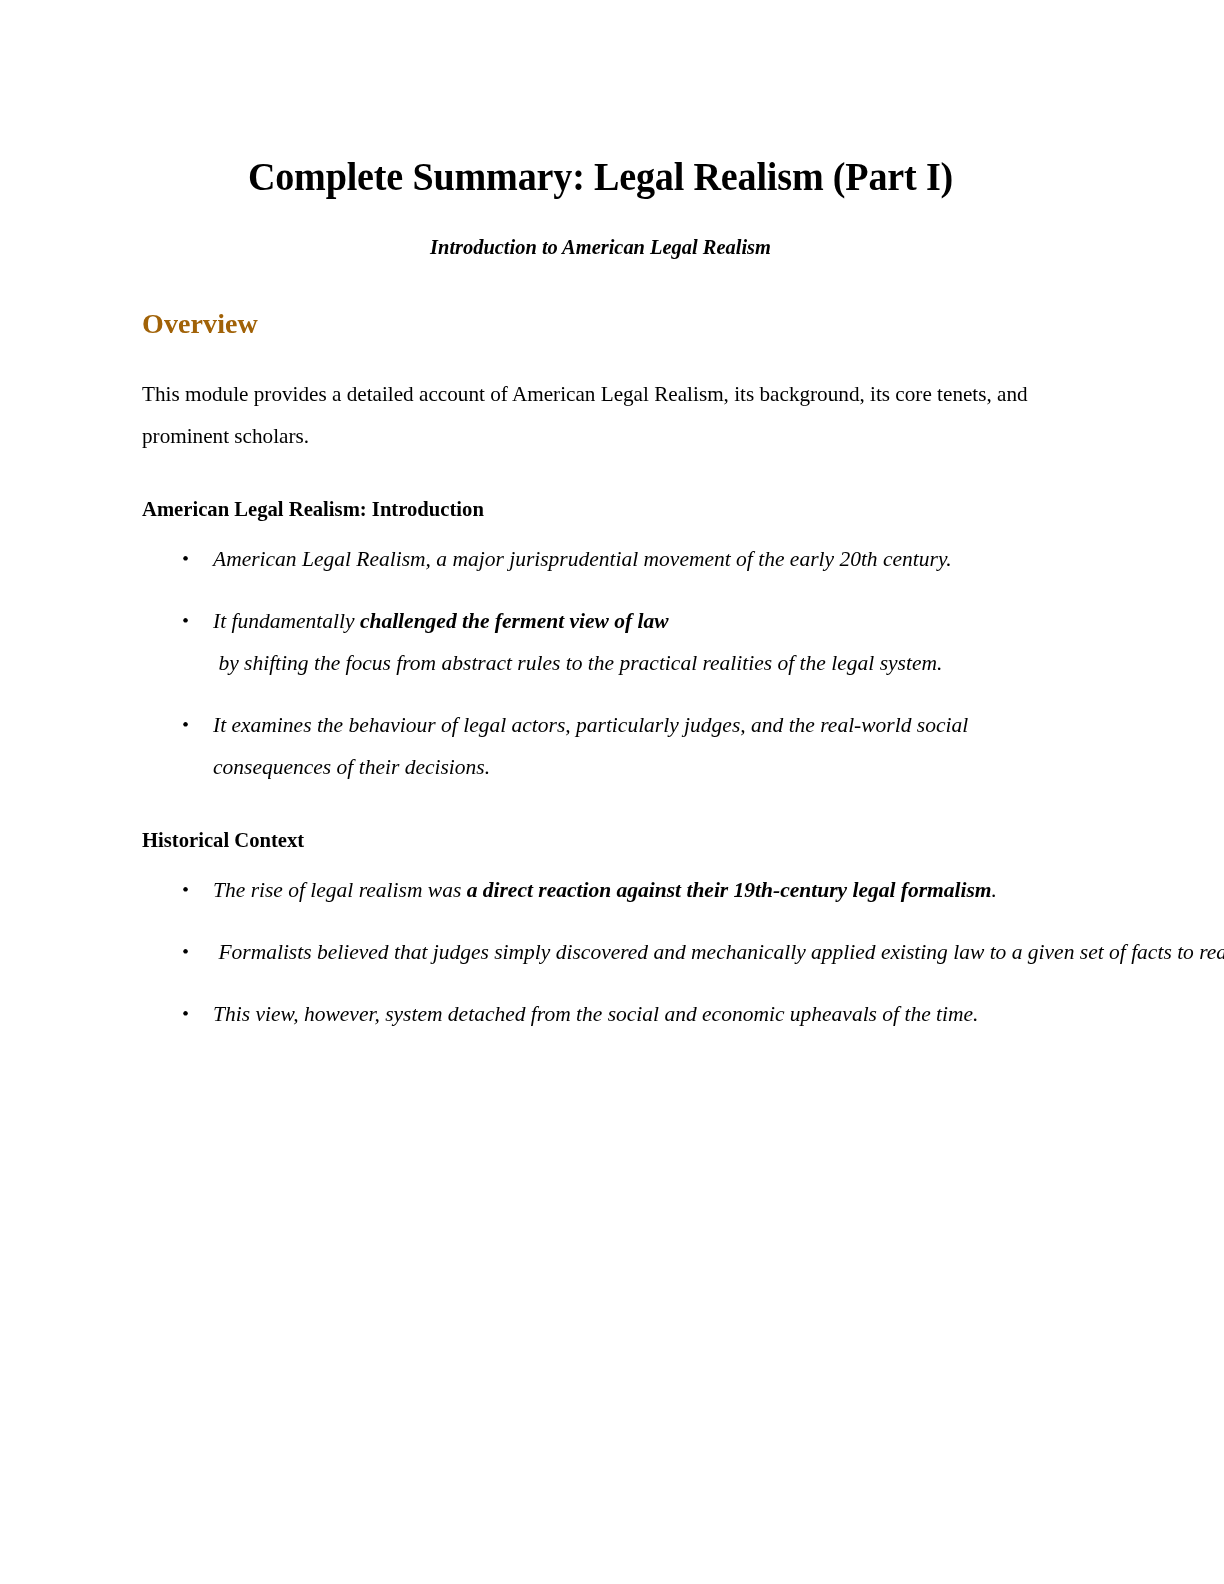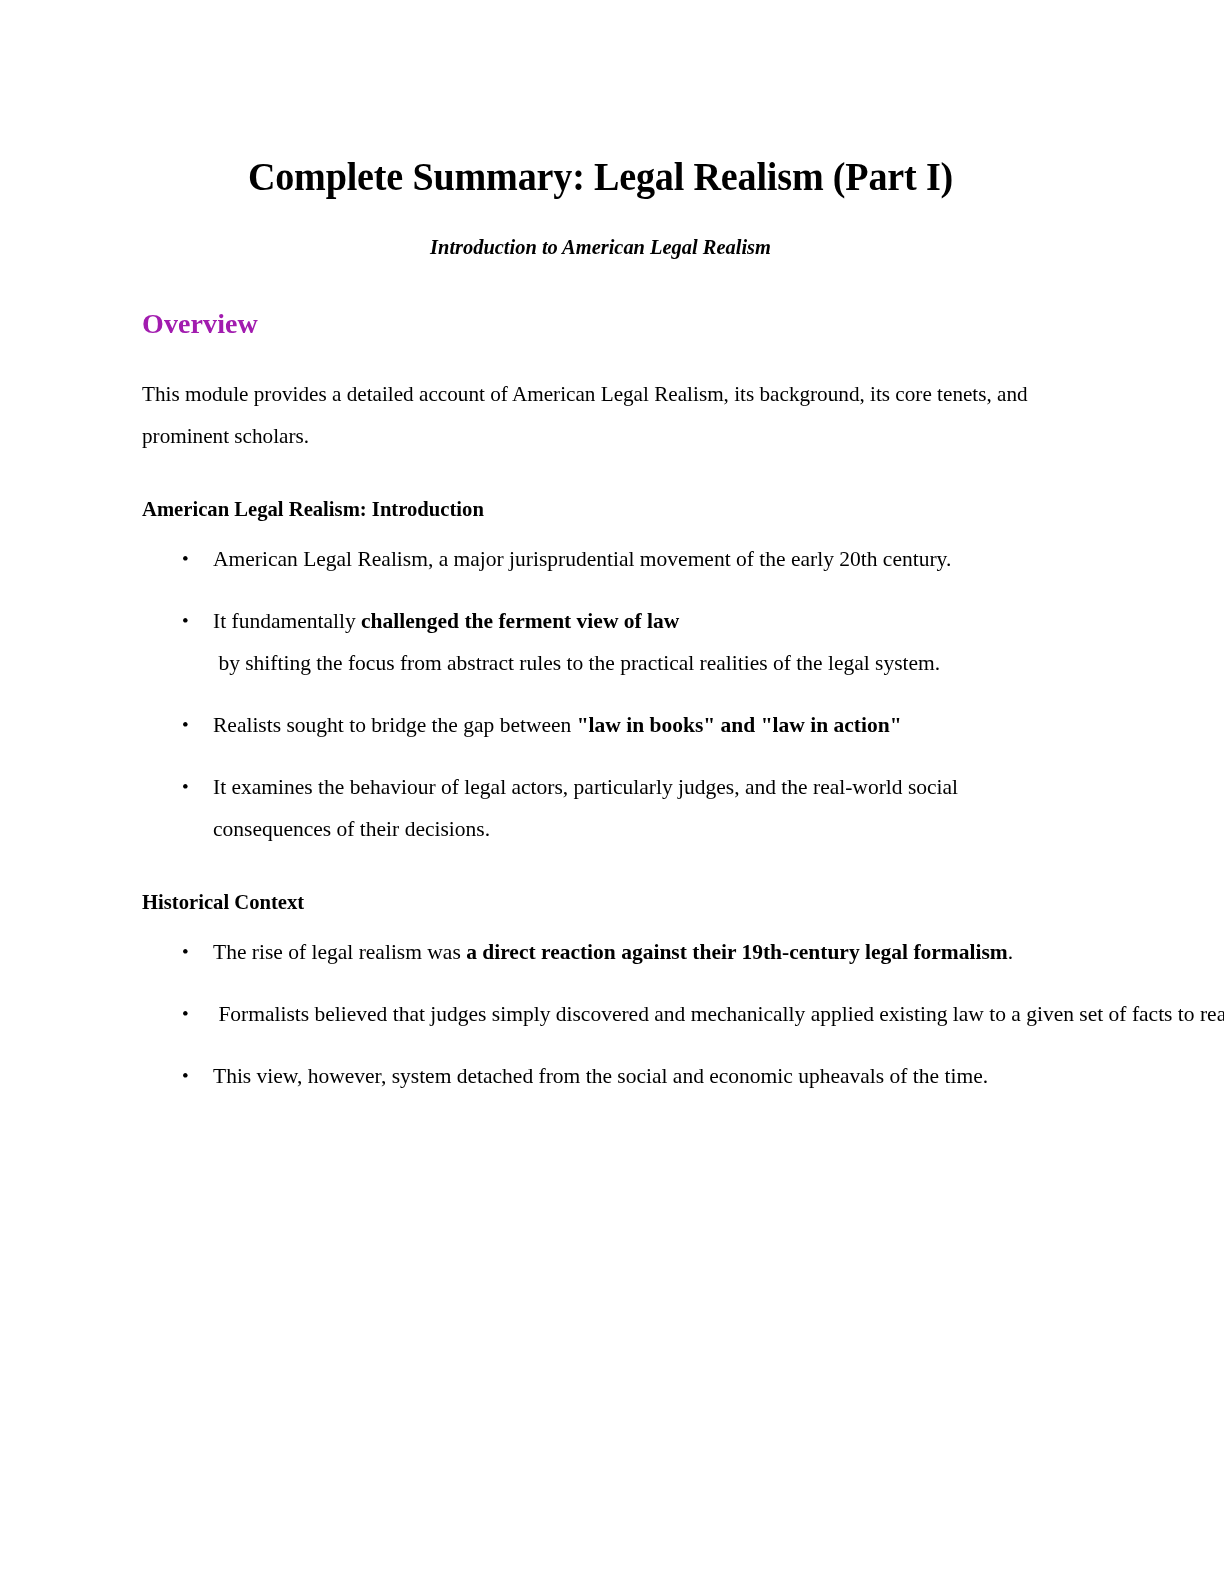--- a/index.html
+++ b/index.html
@@ -54,21 +54,21 @@
     transform-origin: center center;
   }
 
   
   .h-overview {
     margin: 0;
     padding-top: 44px;
     font-weight: 700;
     font-size: 28px;
     line-height: 1.3;
-    color: #a21caf;
+    color: #a16207;
     letter-spacing: 0.1px;
   }
 
   .h-sub {
     margin: 0;
     padding-top: 38px;
     font-weight: 700;
     font-size: 21.5px;
     line-height: 1.35;
     color: #000000;
@@ -88,20 +88,21 @@
     transform: scaleX(0.985);
     transform-origin: left top;
   }
 
   
   ul.bullets {
     margin: 0;
     padding: 14px 0 0 0;
     list-style: none;
     max-width: 915px;
+    font-style: italic;
   }
 
   ul.bullets > li {
     position: relative;
     padding-left: 71px;
     margin: 0 0 20px 0;
     font-size: 21.5px;
     line-height: 42px;
     color: #000000;
   }
@@ -140,21 +141,20 @@
 
   <h2 class="h-overview">Overview</h2>
 
   <p class="body-para">This module provides a detailed account of American Legal Realism, its background, its core tenets, and prominent scholars.</p>
 
   <h3 class="h-sub">American Legal Realism: Introduction</h3>
 
   <ul class="bullets">
       <li><span>American Legal Realism, a major jurisprudential movement of the early 20th century.</span></li>
       <li><span>It fundamentally </span><strong>challenged the ferment view of law</strong><span class="lead-space"> by shifting the focus from abstract rules to the practical realities of the legal system.</span></li>
-      <li><span>Realists sought to bridge the gap between </span><strong>"law in books" and "law in action"</strong></li>
       <li><span>It examines the behaviour of legal actors, particularly judges, and the real-world social consequences of their decisions.</span></li>
     </ul>
 
   <h3 class="h-sub">Historical Context</h3>
 
   <ul class="bullets">
       <li><span>The rise of legal realism was </span><strong>a direct reaction against their 19th-century legal formalism</strong><span>.</span></li>
       <li><span class="lead-space"> Formalists believed that judges simply discovered and mechanically applied existing law to a given set of facts to reach a single, correct conclusion.</span></li>
       <li><span>This view, however, system detached from the social and economic upheavals of the time.</span></li>
     </ul>

